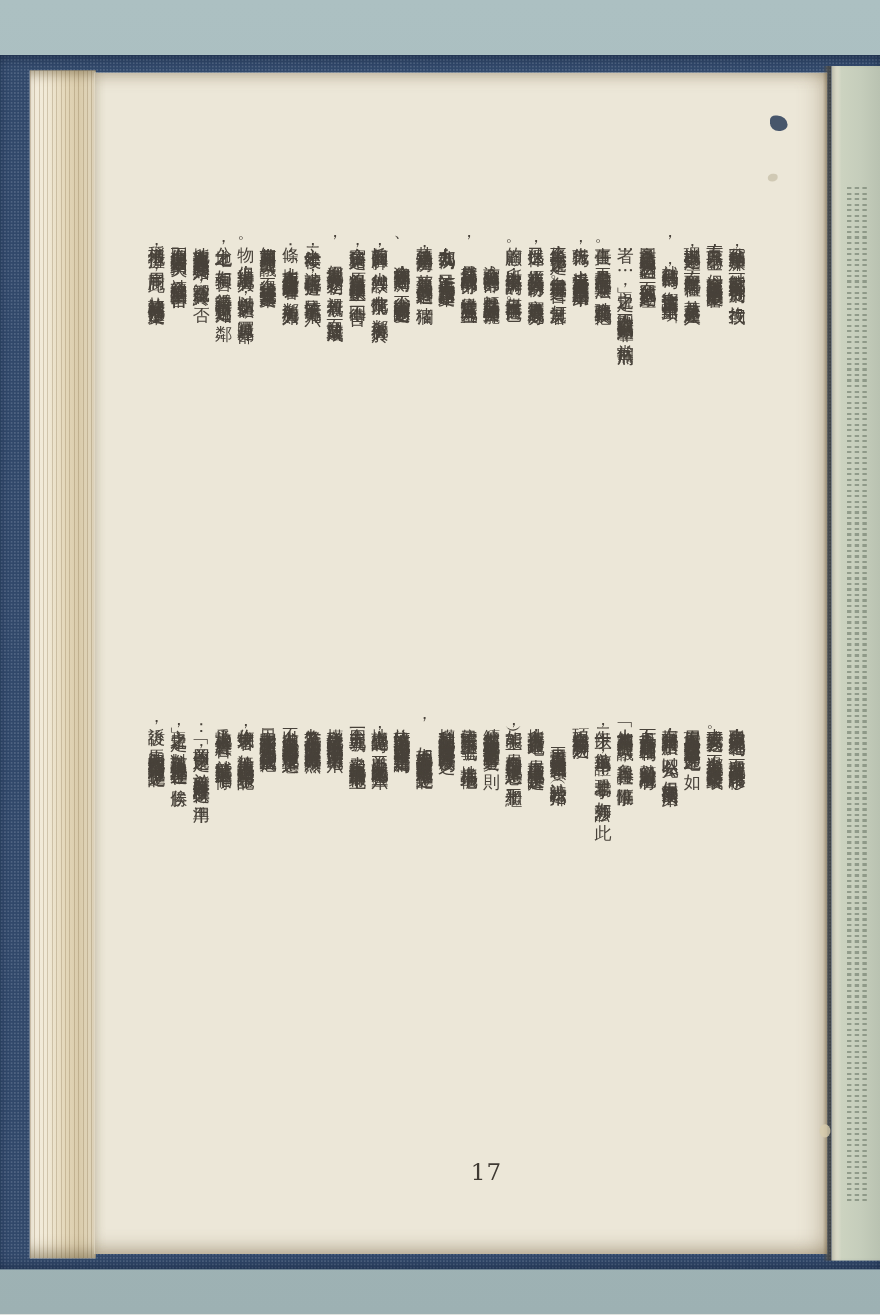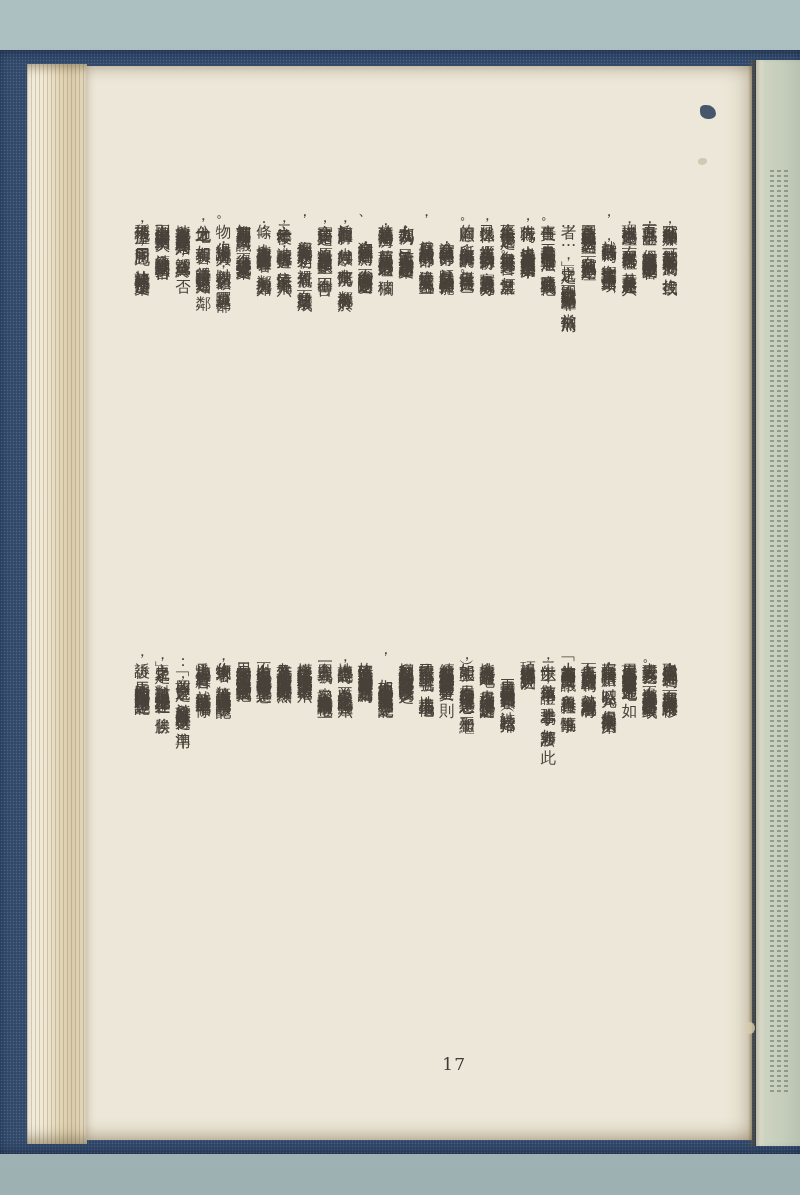--- a/index.html
+++ b/index.html
@@ -53,22 +53,22 @@
   .text-block{
     position:absolute; right:72px;
     writing-mode:vertical-rl; text-orientation:upright;
     color:#48423a; font-family:"DejaVu Serif","Liberation Serif",serif;
     font-size:15.5px; letter-spacing:1.1px; font-weight:500;
   }
   .block-top{ top:146px; height:404px; }
   .block-bottom{ top:584px; height:400px; }
   .tcol{ line-height:20.3px; white-space:nowrap; }
   .page-number{
-    position:absolute; left:330px; top:988px; width:50px;
-    color:#3f3a33; font-size:17px; letter-spacing:1px; text-align:right;
+    position:absolute; left:342px; top:988px; width:50px;
+    color:#3f3a33; font-size:21px; letter-spacing:1px; text-align:left;
   }
   .speck1{position:absolute; left:612px; top:92px; width:9px; height:7px; background:#c9c2ab; border-radius:50% 40% 55% 45%; opacity:.8;}
   .speck2{position:absolute; left:700px; top:105px; width:16px; height:14px; background:#2a3c58; border-radius:30% 60% 40% 50%; opacity:.85;}
   .speck3{position:absolute; left:745px; top:1022px; width:10px; height:12px; background:#d8cdae; border-radius:50%; opacity:.8;}
 </style>
 </head>
 <body>
 
 <div class="photo">
   <div class="cover"></div>

